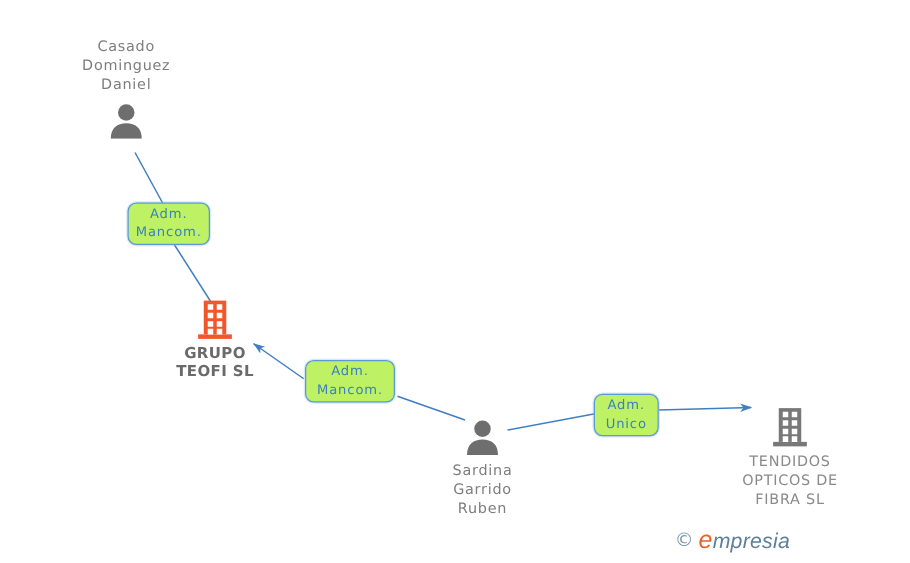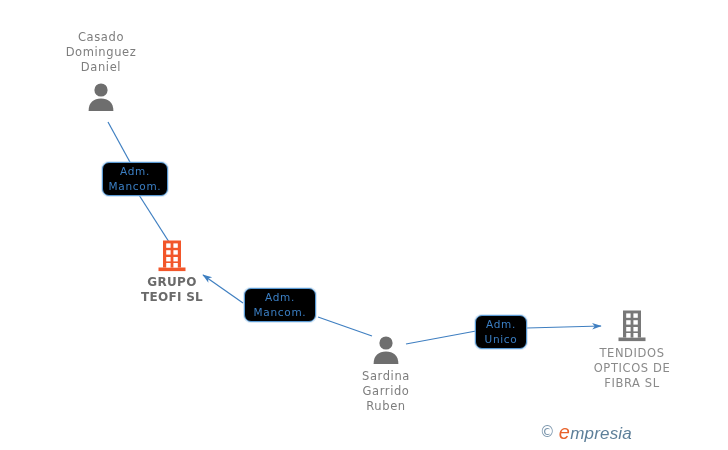--- a/index.html
+++ b/index.html
@@ -73,21 +73,21 @@
     height: 32px;
     display: block;
   }
 
   
   .rel-box {
     position: absolute;
     box-sizing: border-box;
     border: 1px solid #5b9bd5;
     border-radius: 7px;
-    background: #000000;
+    background: #bef264;
     box-shadow: 0 0 0 1px rgba(140,185,225,0.35);
     display: flex;
     flex-direction: column;
     align-items: center;
     justify-content: center;
     color: #3b7fc4;
     font-size: 10.5px;
     letter-spacing: 0.7px;
     line-height: 15px;
     white-space: pre-line;
@@ -180,21 +180,21 @@
       <rect x="15.4" y="10.2" width="4.4" height="4.4" fill="#ffffff"></rect>
       <rect x="8.2" y="17.0" width="4.4" height="4.4" fill="#ffffff"></rect>
       <rect x="15.4" y="17.0" width="4.4" height="4.4" fill="#ffffff"></rect>
       <rect x="8.2" y="23.0" width="4.4" height="4.6" fill="#ffffff"></rect>
       <rect x="15.4" y="23.0" width="4.4" height="4.6" fill="#ffffff"></rect>
     </svg>
     <div class="node-label label-company-primary" style="margin-top:3px;">GRUPO
 TEOFI SL</div>
   </div>
 
-  <div class="node" style="left:562px; top:310px;justify-content:flex-end;">
+  <div class="node" style="left:562px; top:326px;justify-content:flex-end;">
     <svg class="icon-building" viewBox="0 0 28 32">
       <rect x="5" y="0.5" width="18" height="27" fill="#787878"></rect>
       <rect x="0.5" y="27.5" width="27" height="3.6" fill="#787878"></rect>
       <rect x="8.2" y="3.4" width="4.4" height="4.4" fill="#ffffff"></rect>
       <rect x="15.4" y="3.4" width="4.4" height="4.4" fill="#ffffff"></rect>
       <rect x="8.2" y="10.2" width="4.4" height="4.4" fill="#ffffff"></rect>
       <rect x="15.4" y="10.2" width="4.4" height="4.4" fill="#ffffff"></rect>
       <rect x="8.2" y="17.0" width="4.4" height="4.4" fill="#ffffff"></rect>
       <rect x="15.4" y="17.0" width="4.4" height="4.4" fill="#ffffff"></rect>
       <rect x="8.2" y="23.0" width="4.4" height="4.6" fill="#ffffff"></rect>

